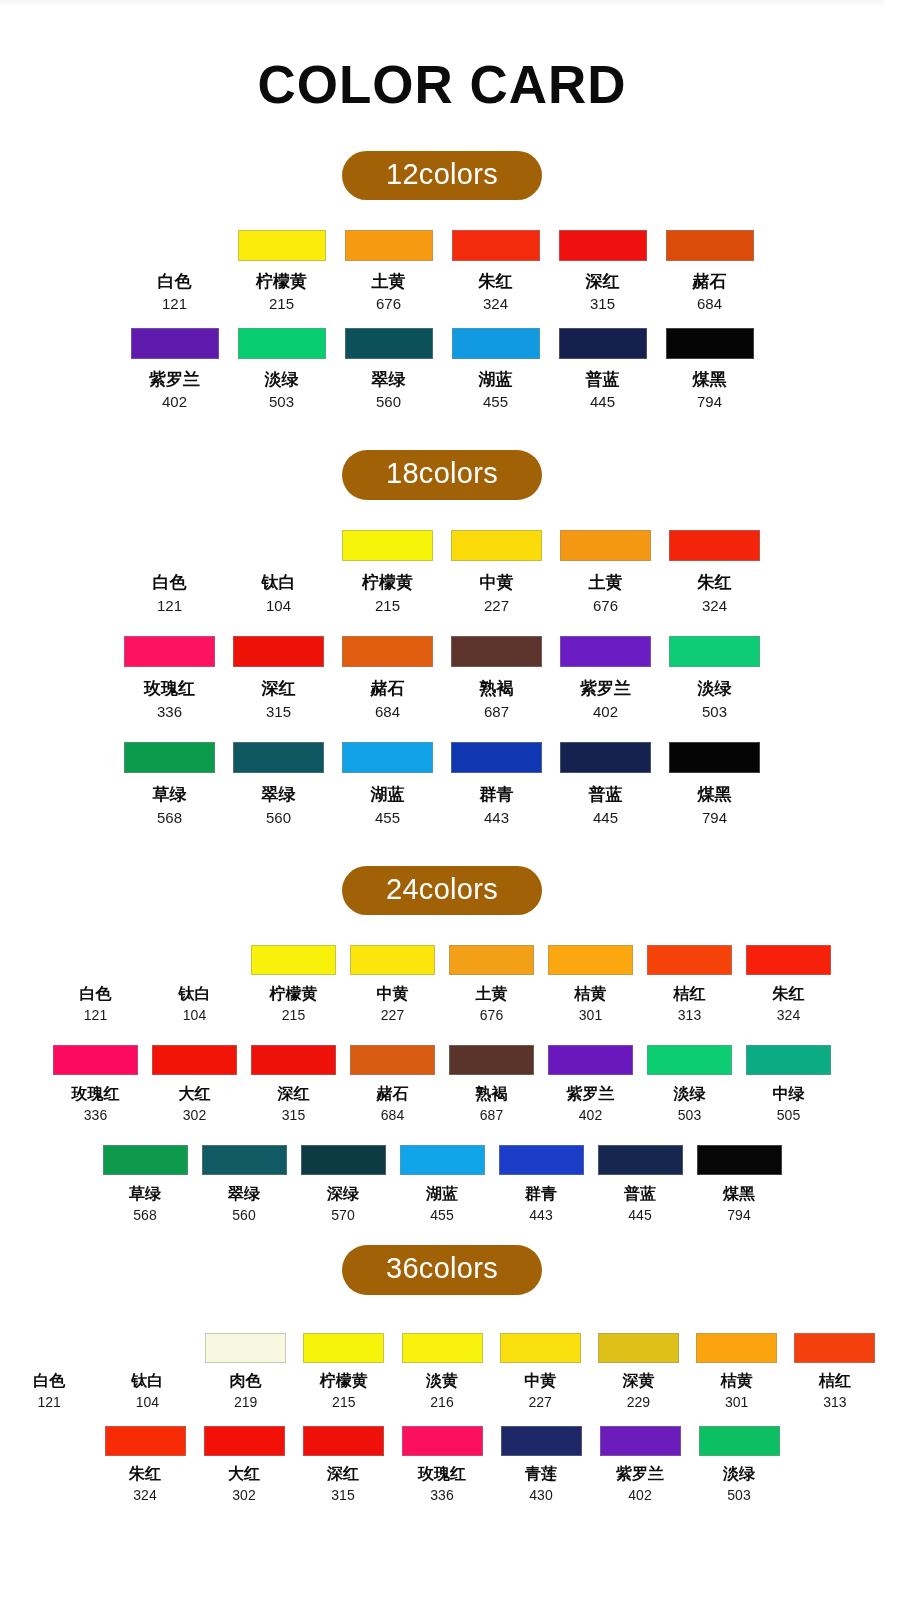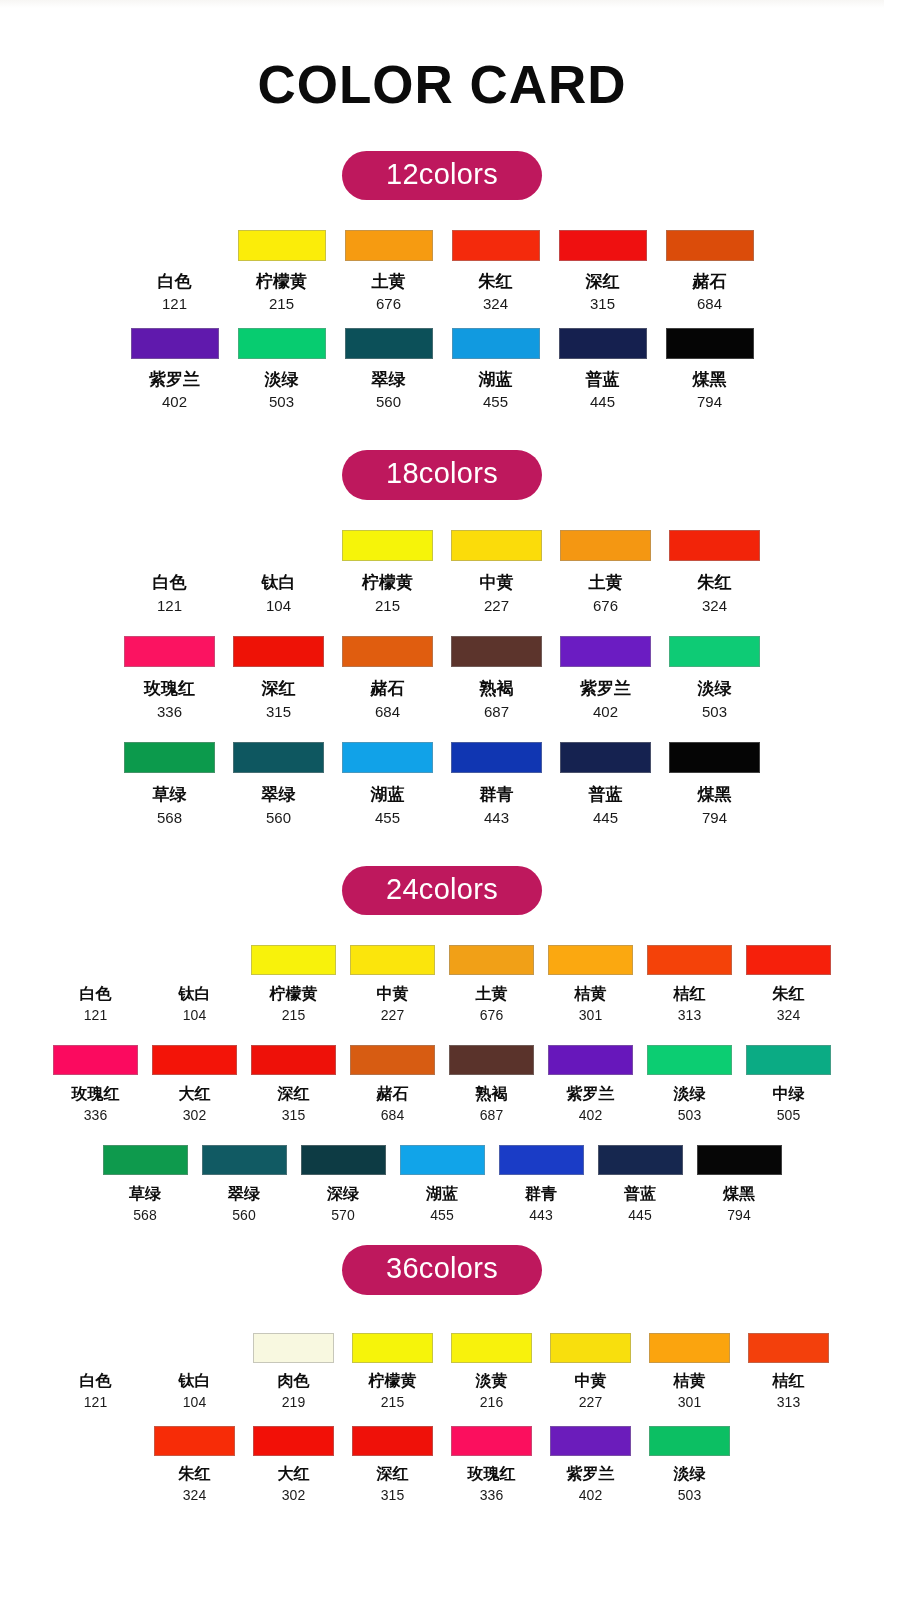--- a/index.html
+++ b/index.html
@@ -36,21 +36,21 @@
     line-height: 1;
     font-family: "Liberation Sans", "DejaVu Sans", sans-serif;
   }
 
   
   .pill-wrap {
     display: flex;
     justify-content: center;
   }
   .pill {
-    background: #be185d;
+    background: #a16207;
     color: #ffffff;
     border-radius: 30px;
     font-size: 29px;
     padding: 8px 44px 11px 44px;
     line-height: 1.05;
     letter-spacing: 0.3px;
     display: inline-block;
     white-space: nowrap;
   }
 
@@ -481,20 +481,25 @@
           <div class="swatch" style="background: rgb(248, 242, 12);"></div>
           <div class="cname">淡黄</div>
           <div class="ccode">216</div>
         </div>
         <div class="cell">
           <div class="swatch" style="background: rgb(248, 223, 13);"></div>
           <div class="cname">中黄</div>
           <div class="ccode">227</div>
         </div>
         <div class="cell">
+          <div class="swatch" style="background: rgb(223, 192, 24);"></div>
+          <div class="cname">深黄</div>
+          <div class="ccode">229</div>
+        </div>
+        <div class="cell">
           <div class="swatch" style="background: rgb(251, 164, 14);"></div>
           <div class="cname">桔黄</div>
           <div class="ccode">301</div>
         </div>
         <div class="cell">
           <div class="swatch" style="background: rgb(243, 64, 12);"></div>
           <div class="cname">桔红</div>
           <div class="ccode">313</div>
         </div>
       </div>
@@ -514,20 +519,25 @@
           <div class="swatch" style="background: rgb(239, 17, 9);"></div>
           <div class="cname">深红</div>
           <div class="ccode">315</div>
         </div>
         <div class="cell">
           <div class="swatch" style="background: rgb(251, 15, 94);"></div>
           <div class="cname">玫瑰红</div>
           <div class="ccode">336</div>
         </div>
         <div class="cell">
+          <div class="swatch" style="background: rgb(30, 40, 104);"></div>
+          <div class="cname">青莲</div>
+          <div class="ccode">430</div>
+        </div>
+        <div class="cell">
           <div class="swatch" style="background: rgb(107, 28, 187);"></div>
           <div class="cname">紫罗兰</div>
           <div class="ccode">402</div>
         </div>
         <div class="cell">
           <div class="swatch" style="background: rgb(12, 191, 99);"></div>
           <div class="cname">淡绿</div>
           <div class="ccode">503</div>
         </div>
       </div>

